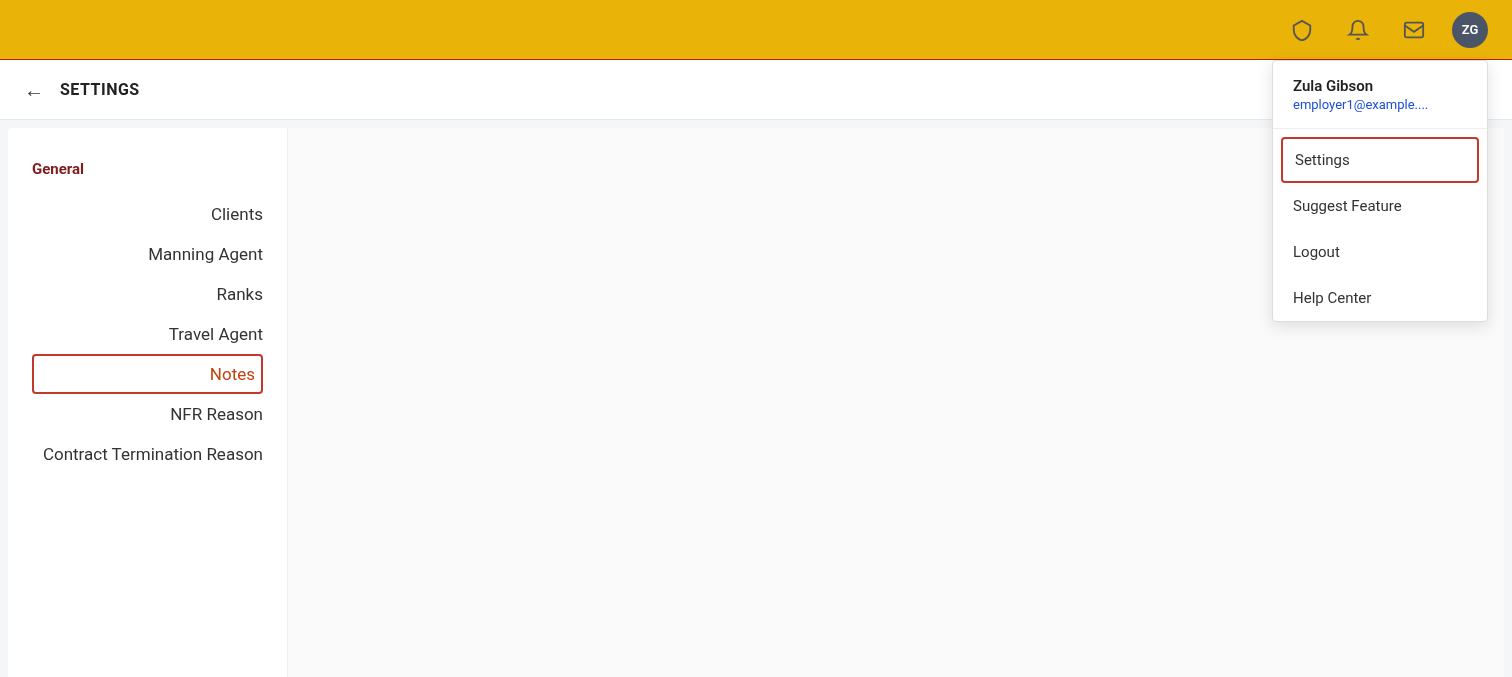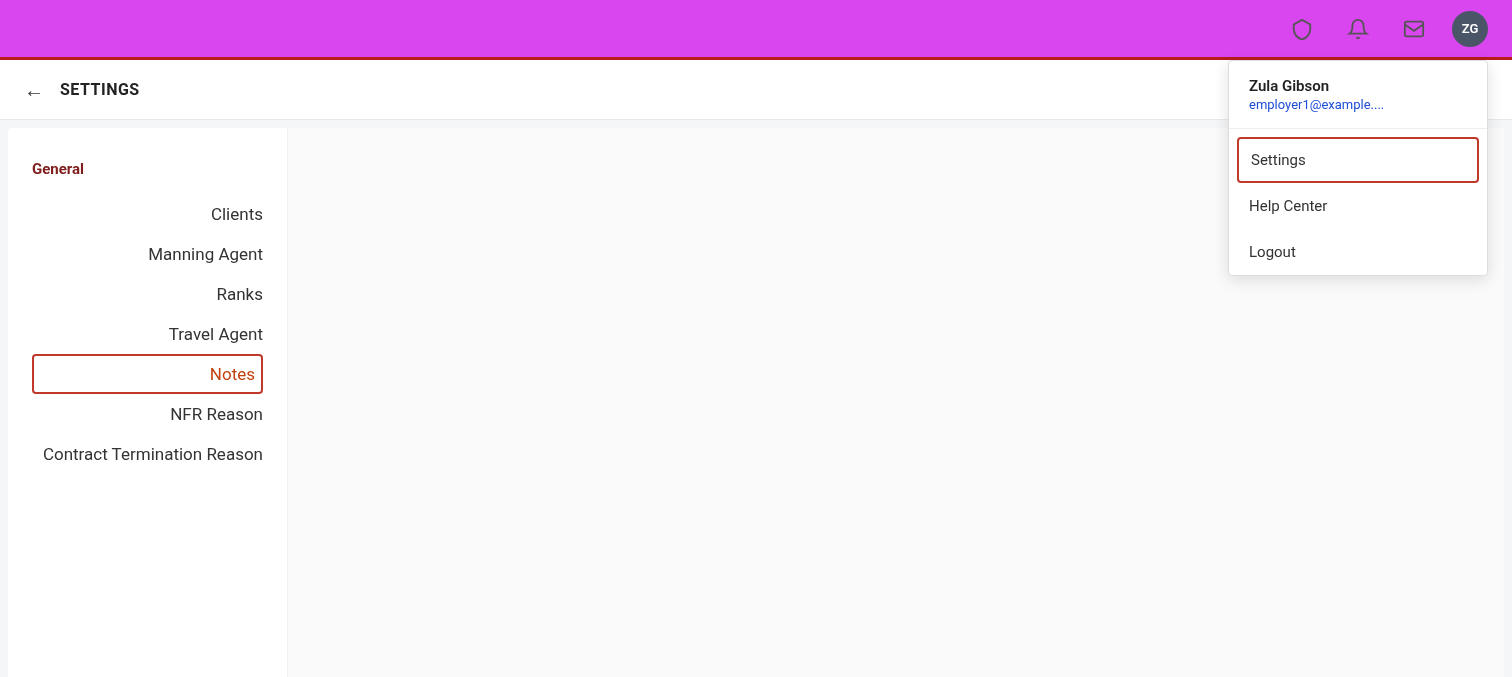--- a/index.html
+++ b/index.html
@@ -14,26 +14,26 @@
       height: 677px;
       background: #f5f6f8;
       overflow: hidden;
       position: relative;
     }
 
     
     .top-nav {
       width: 100%;
       height: 60px;
-      background: #d946ef;
+      background: #eab308;
       display: flex;
       align-items: center;
       justify-content: flex-end;
       padding: 0 24px;
-      border-bottom: 3px solid #b91c1c;
+      border-bottom: 1px solid #b91c1c;
       position: relative;
       z-index: 10;
     }
 
     .nav-icons {
       display: flex;
       align-items: center;
       gap: 20px;
     }
 
@@ -149,21 +149,21 @@
       flex: 1;
       padding: 32px;
       background: #fafafa;
     }
 
     
     .dropdown-overlay {
       position: absolute;
       top: 60px;
       right: 24px;
-      width: 260px;
+      width: 216px;
       background: #fff;
       border: 1px solid #ddd;
       border-radius: 4px;
       box-shadow: 0 4px 16px rgba(0,0,0,0.12);
       z-index: 100;
       margin-left: 31px;
     }
 
     .dropdown-user-section {
       padding: 16px 20px;
@@ -246,15 +246,16 @@
   <div class="right-content">
   </div>
 </div>
 
 <div class="dropdown-overlay">
   <div class="dropdown-user-section">
     <div class="dropdown-user-name">Zula Gibson</div>
     <div class="dropdown-user-email">employer1@example....</div>
   </div>
   <div class="dropdown-item highlighted">Settings</div>
+  <div class="dropdown-item">Suggest Feature</div>
+  <div class="dropdown-item">Logout</div>
   <div class="dropdown-item">Help Center</div>
-  <div class="dropdown-item">Logout</div>
 </div>
 
 </body></html>

